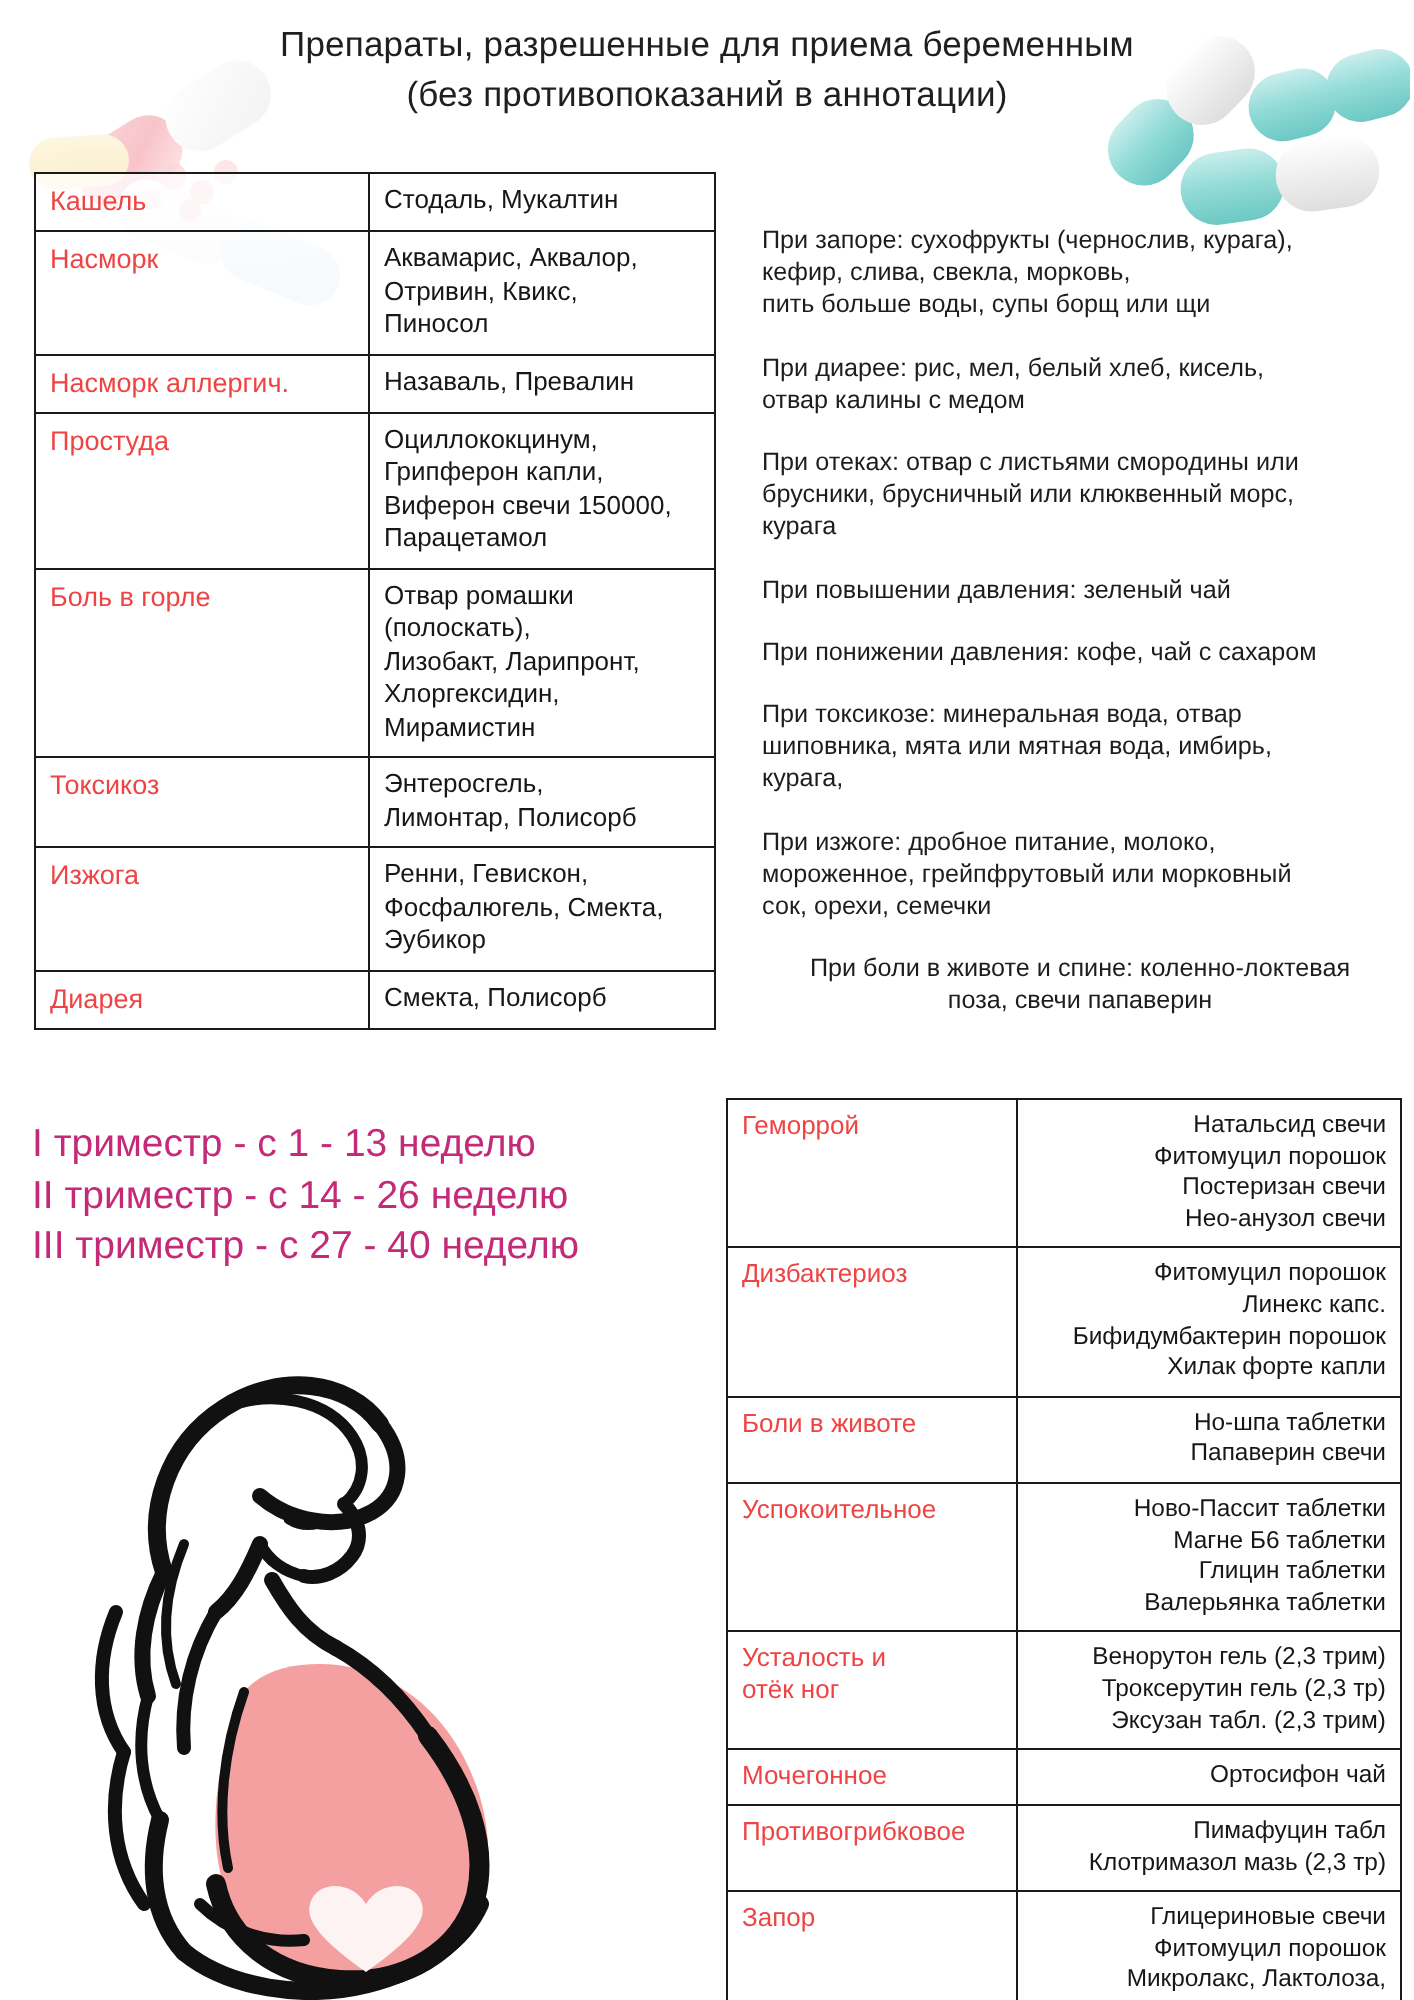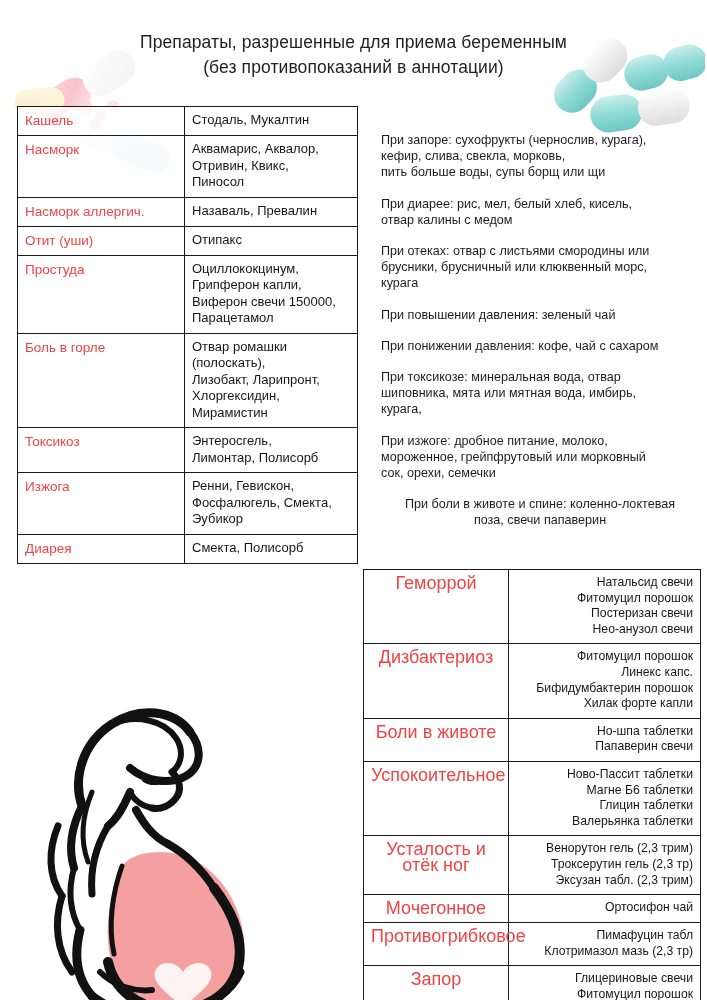--- a/index.html
+++ b/index.html
@@ -5,21 +5,21 @@
 <style>
   html,body{margin:0;padding:0;}
   body{
     width:707px;height:1000px;
     background:#ffffff;
     font-family:"Liberation Sans","DejaVu Sans",sans-serif;
     color:#1a1a1a;
     position:relative;
     overflow:hidden;
   }
-  .page{position:relative;width:707px;height:724px;margin-top:20px;}
+  .page{position:relative;width:707px;height:724px;}
 
   
   .deco{position:absolute;pointer-events:none;}
 
   #deco-left{left:0;top:10px;width:190px;height:190px;opacity:.55;}
   #deco-right{right:2px;top:4px;width:185px;height:110px;}
 
   
   .title{
     position:absolute;left:0;top:10px;width:707px;
@@ -77,21 +77,21 @@
   .tri-line{
     font-size:19.5px;line-height:25.5px;
     color:#c42a78;
     font-weight:400;
     white-space:pre;
   }
 
   
   #table-bottom-wrap{position:absolute;left:363px;top:549px;width:338px;z-index:2;}
   #table-bottom{width:338px;}
-  #table-bottom td.key{width:130px;font-size:18px;line-height:16px;text-align:center;}
+  #table-bottom td.key{width:130px;font-size:13px;line-height:16px;}
   #table-bottom td.val{font-size:12.2px;line-height:15.6px;text-align:right;}
 
   
   #illustration{
     position:absolute;left:18px;top:660px;width:340px;height:340px;z-index:1;
   }
 </style>
 </head>
 <body>
 
@@ -177,24 +177,20 @@
           </tr>
           <tr>
             <td class="key" style="white-space: pre-line;">Насморк</td>
             <td class="val" style="white-space: pre-line;">Аквамарис, Аквалор,
 Отривин, Квикс,
 Пиносол</td>
           </tr>
           <tr>
             <td class="key" style="white-space: pre-line;">Насморк аллергич.</td>
             <td class="val" style="white-space: pre-line;">Назаваль, Превалин</td>
-          </tr>
-          <tr>
-            <td class="key" style="white-space: pre-line;">Отит (уши)</td>
-            <td class="val" style="white-space: pre-line;">Отипакс</td>
           </tr>
           <tr>
             <td class="key" style="white-space: pre-line;">Простуда</td>
             <td class="val" style="white-space: pre-line;">Оциллококцинум,
 Грипферон капли,
 Виферон свечи 150000,
 Парацетамол</td>
           </tr>
           <tr>
             <td class="key" style="white-space: pre-line;">Боль в горле</td>
@@ -237,20 +233,25 @@
       <div class="note">При токсикозе: минеральная вода, отвар
 шиповника, мята или мятная вода, имбирь,
 курага,</div>
       <div class="note">При изжоге: дробное питание, молоко,
 мороженное, грейпфрутовый или морковный
 сок, орехи, семечки</div>
       <div class="note">При боли в животе и спине: коленно-локтевая
 поза, свечи папаверин</div>
     </div>
 
+  <div id="trimesters">
+      <div class="tri-line">I триместр - с 1 - 13 неделю</div>
+      <div class="tri-line">II триместр - с 14 - 26 неделю</div>
+      <div class="tri-line">III триместр - с 27 - 40 неделю</div>
+    </div>
 
   <svg id="illustration" viewBox="0 0 340 340">
 
     <path d="M104 186 C92 214 86 248 92 276 C99 308 124 326 156 328
              C190 330 216 312 224 282 C230 258 222 228 206 206
              C190 184 166 172 142 172 C126 172 112 176 104 186 Z" fill="#f4a0a0"></path>
 
     <g fill="none" stroke="#111111" stroke-linecap="round" stroke-linejoin="round">
 
       <path d="M64 126 C54 96 66 62 94 44 C122 26 156 30 172 52" stroke-width="9"></path>

